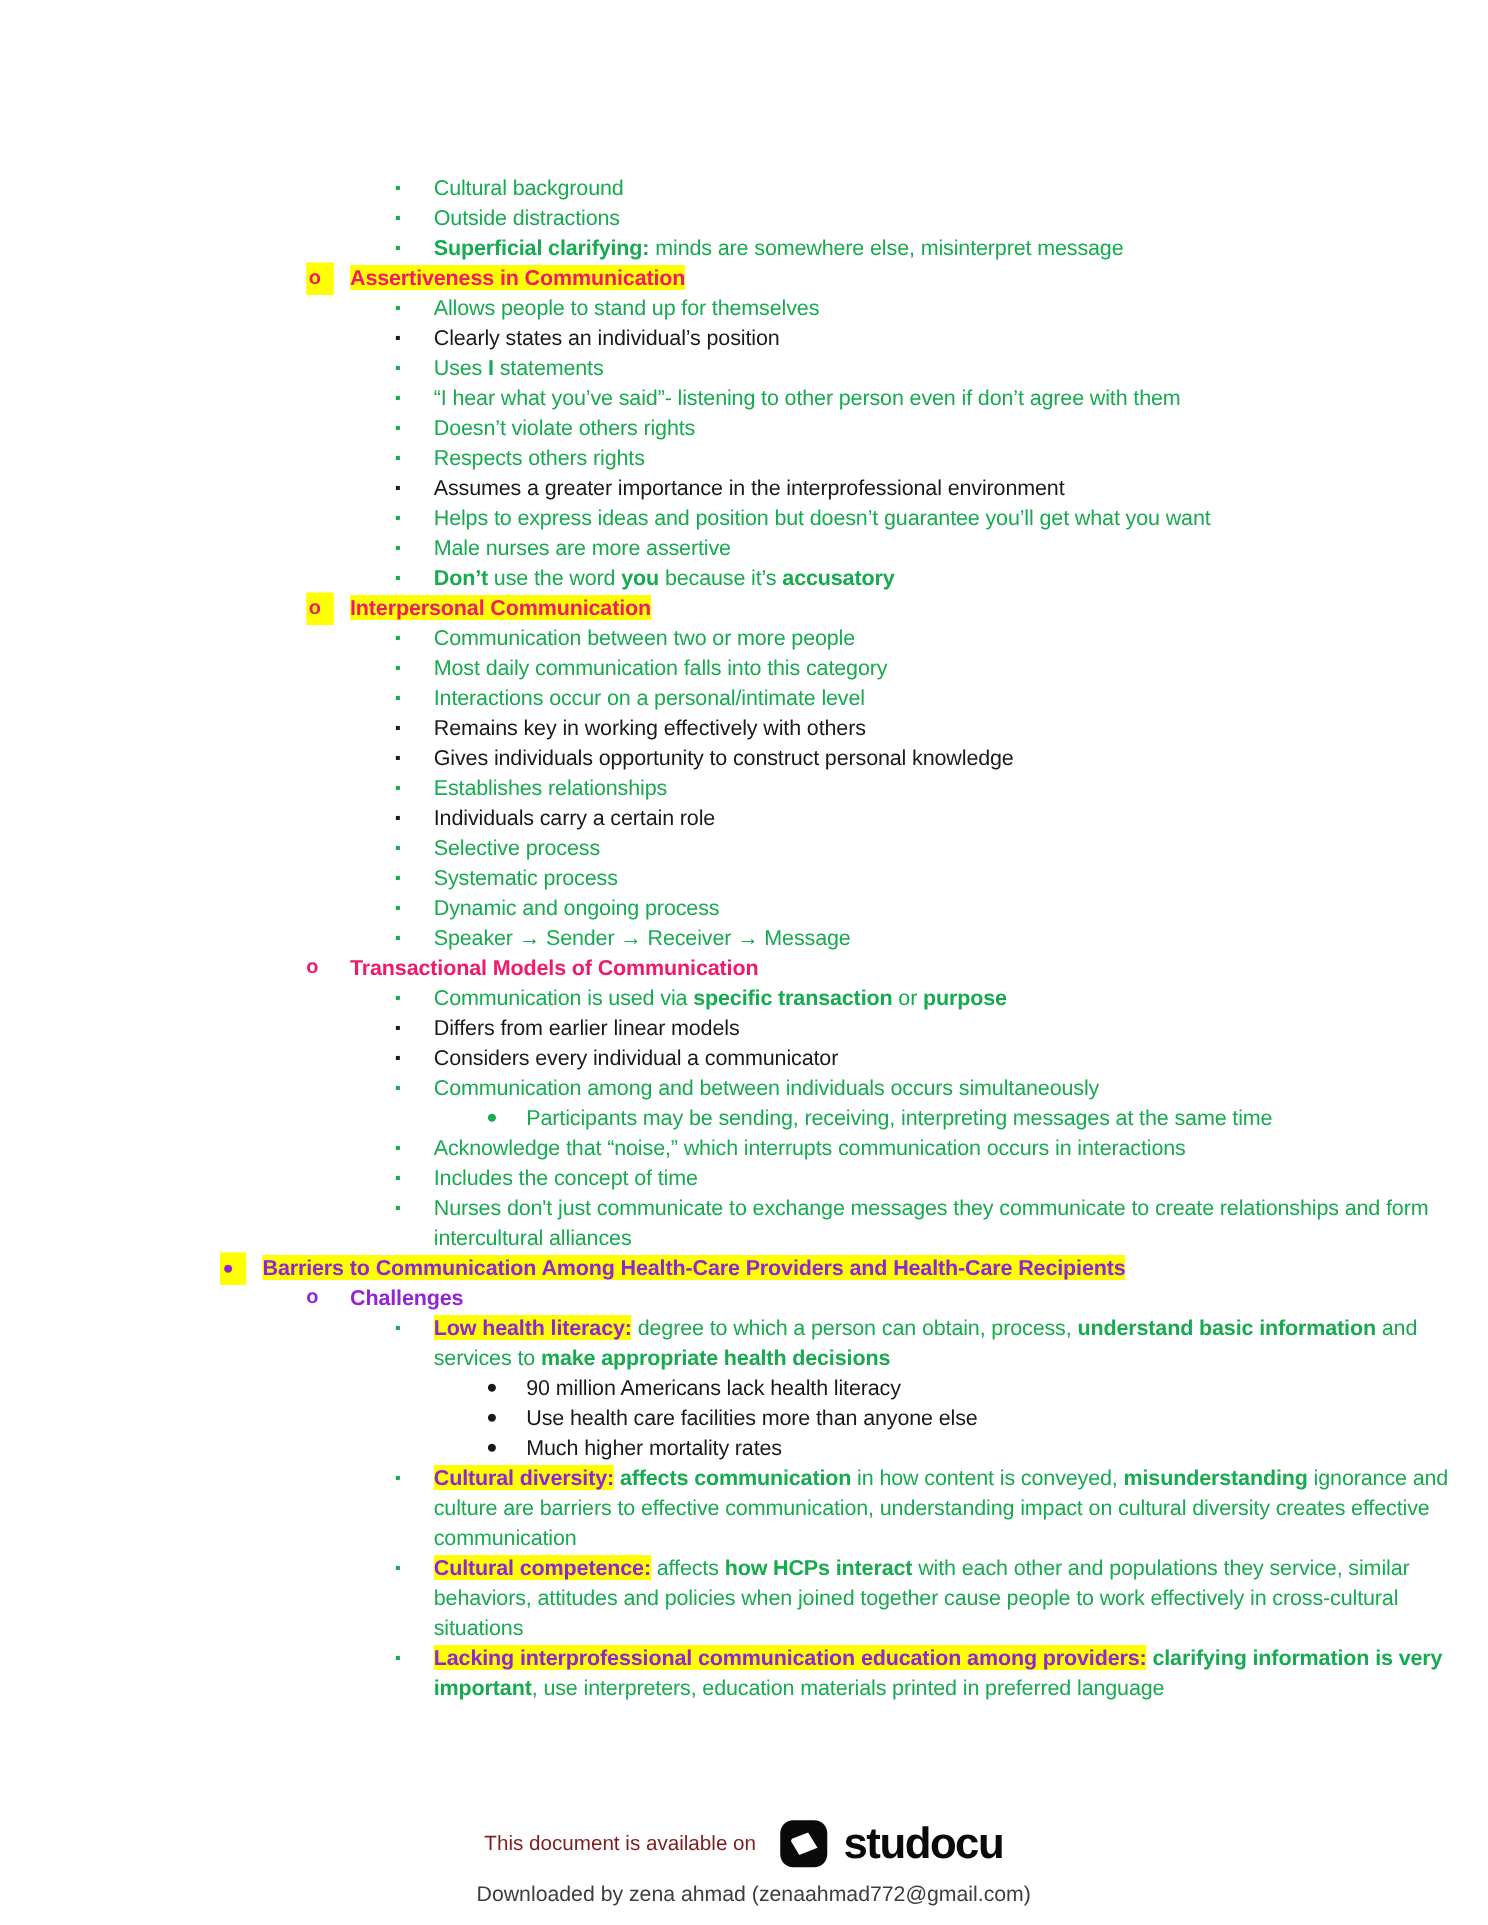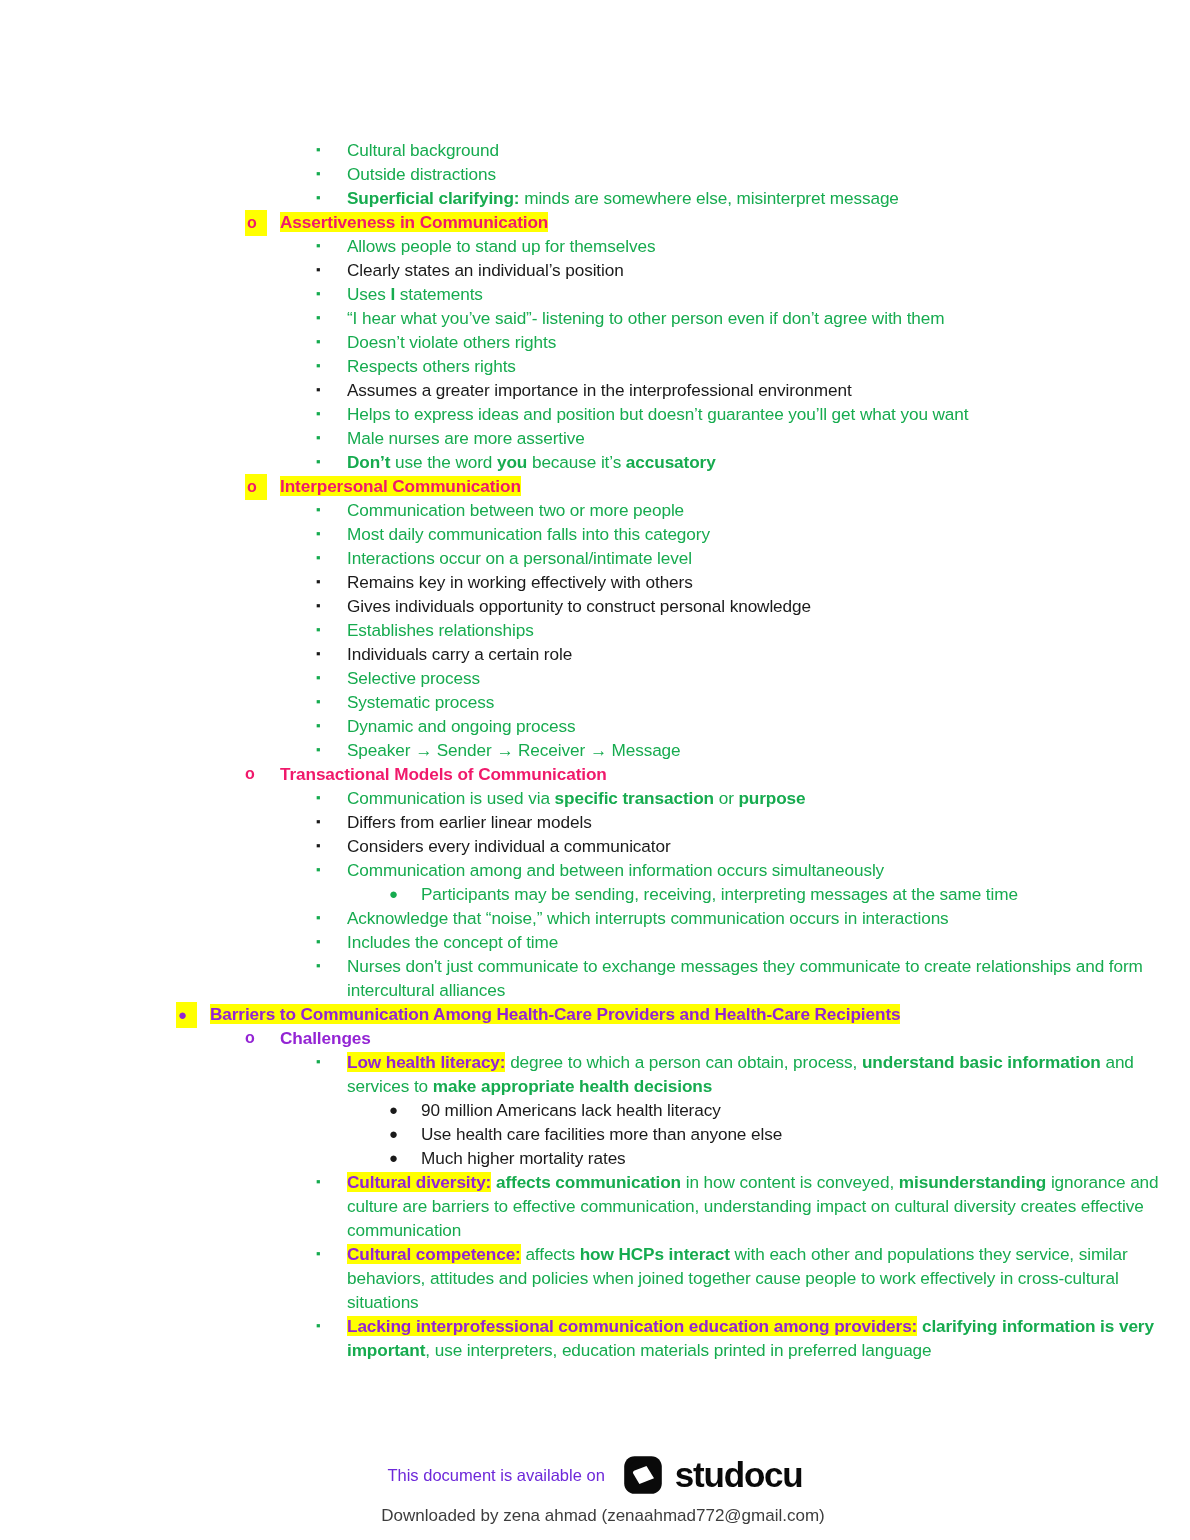--- a/index.html
+++ b/index.html
@@ -95,21 +95,21 @@
   }
   .footer-line1 {
     display: flex;
     align-items: center;
     justify-content: center;
     gap: 18px;
     height: 46px;
   }
   .footer-avail {
     font-size: 16.5px;
-    color: #6d28d9;
+    color: #7f1d1d;
     font-family: "Liberation Sans", sans-serif;
   }
   .logo-wrap {
     display: flex;
     align-items: center;
     gap: 12px;
     justify-content: flex-end;
   }
   .logo-mark {
     width: 40px;
@@ -252,21 +252,21 @@
       <div class="row lvl3 c-black">
         <span class="bullet">▪</span>
         <span class="txt"><span class="">Differs from earlier linear models</span></span>
       </div>
       <div class="row lvl3 c-black">
         <span class="bullet">▪</span>
         <span class="txt"><span class="">Considers every individual a communicator</span></span>
       </div>
       <div class="row lvl3 c-green">
         <span class="bullet">▪</span>
-        <span class="txt"><span class="">Communication among and between information occurs simultaneously</span></span>
+        <span class="txt"><span class="">Communication among and between individuals occurs simultaneously</span></span>
       </div>
       <div class="row lvl4 c-green">
         <span class="bullet">●</span>
         <span class="txt"><span class="">Participants may be sending, receiving, interpreting messages at the same time</span></span>
       </div>
       <div class="row lvl3 c-green">
         <span class="bullet">▪</span>
         <span class="txt"><span class="">Acknowledge that “noise,” which interrupts communication occurs in interactions</span></span>
       </div>
       <div class="row lvl3 c-green">

